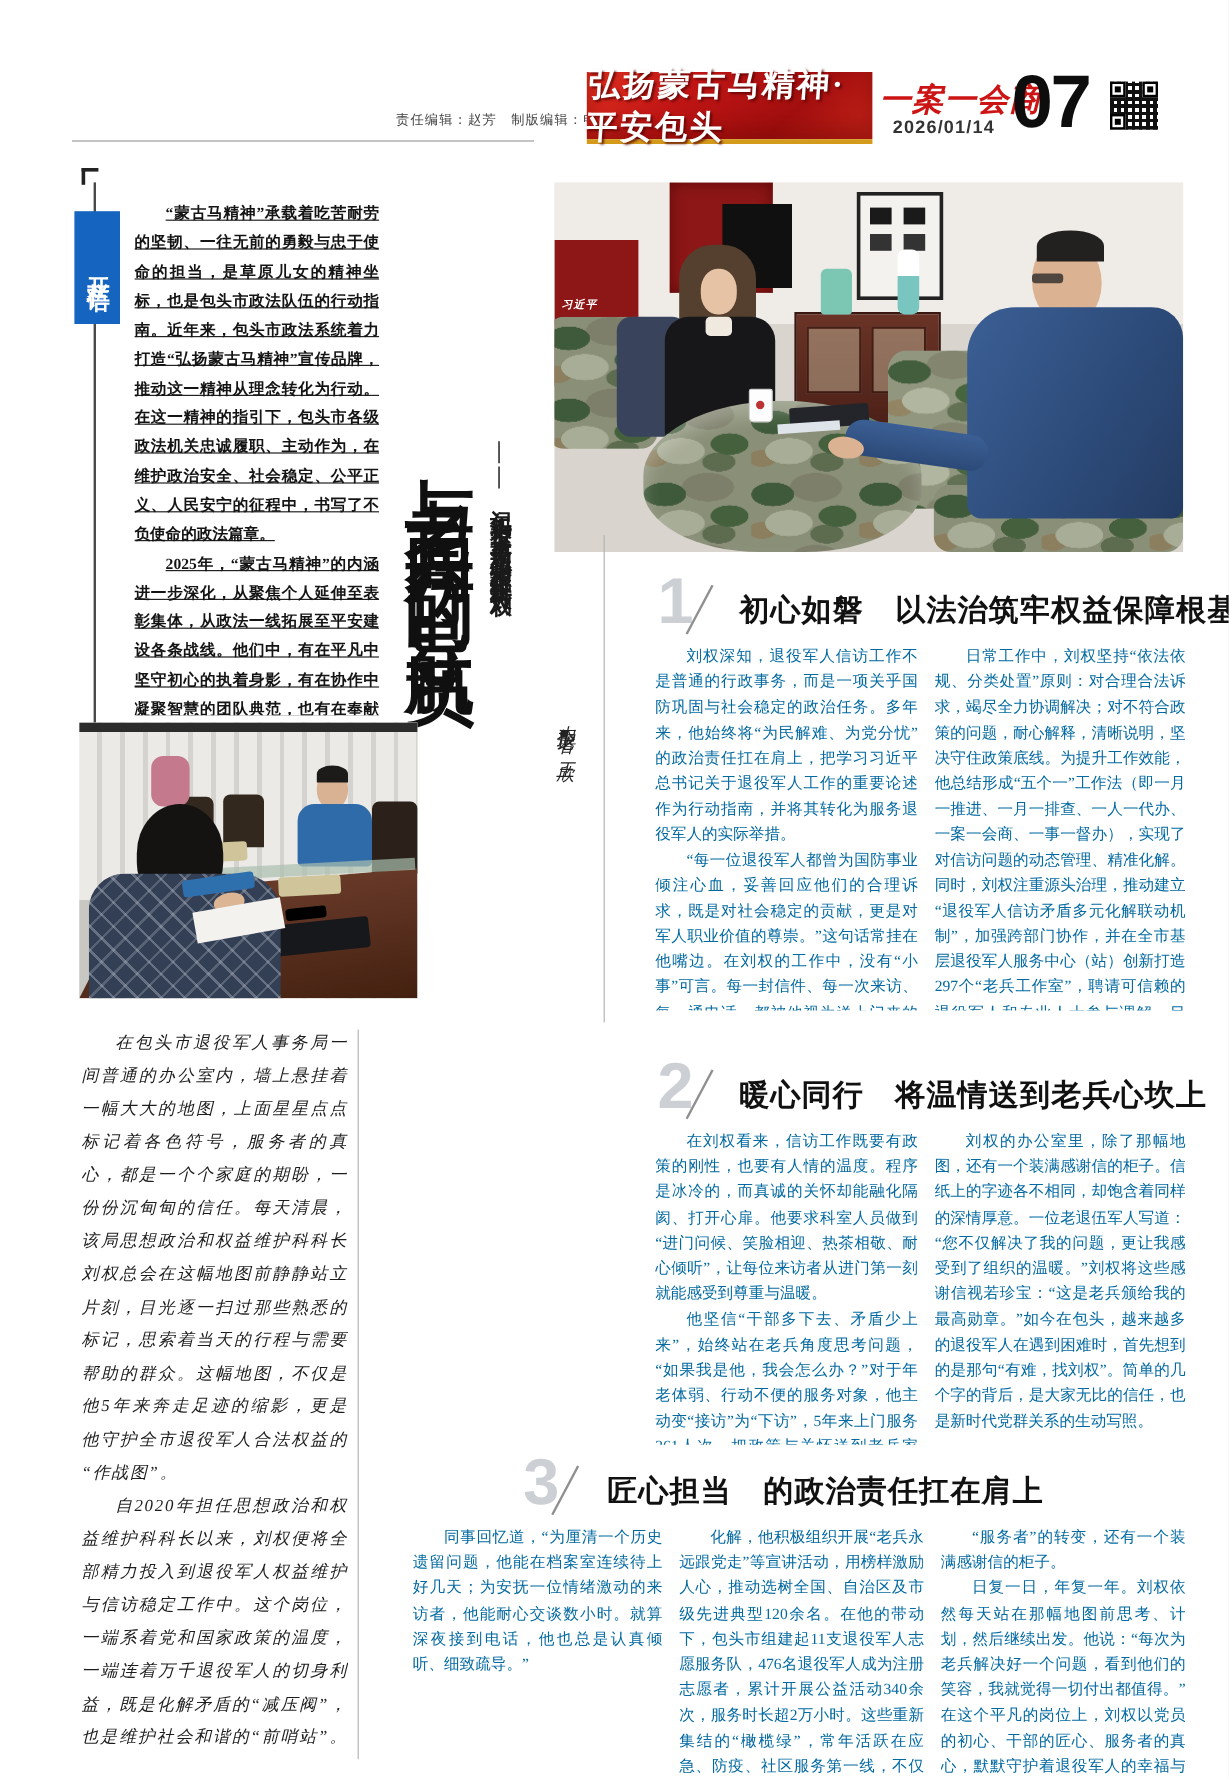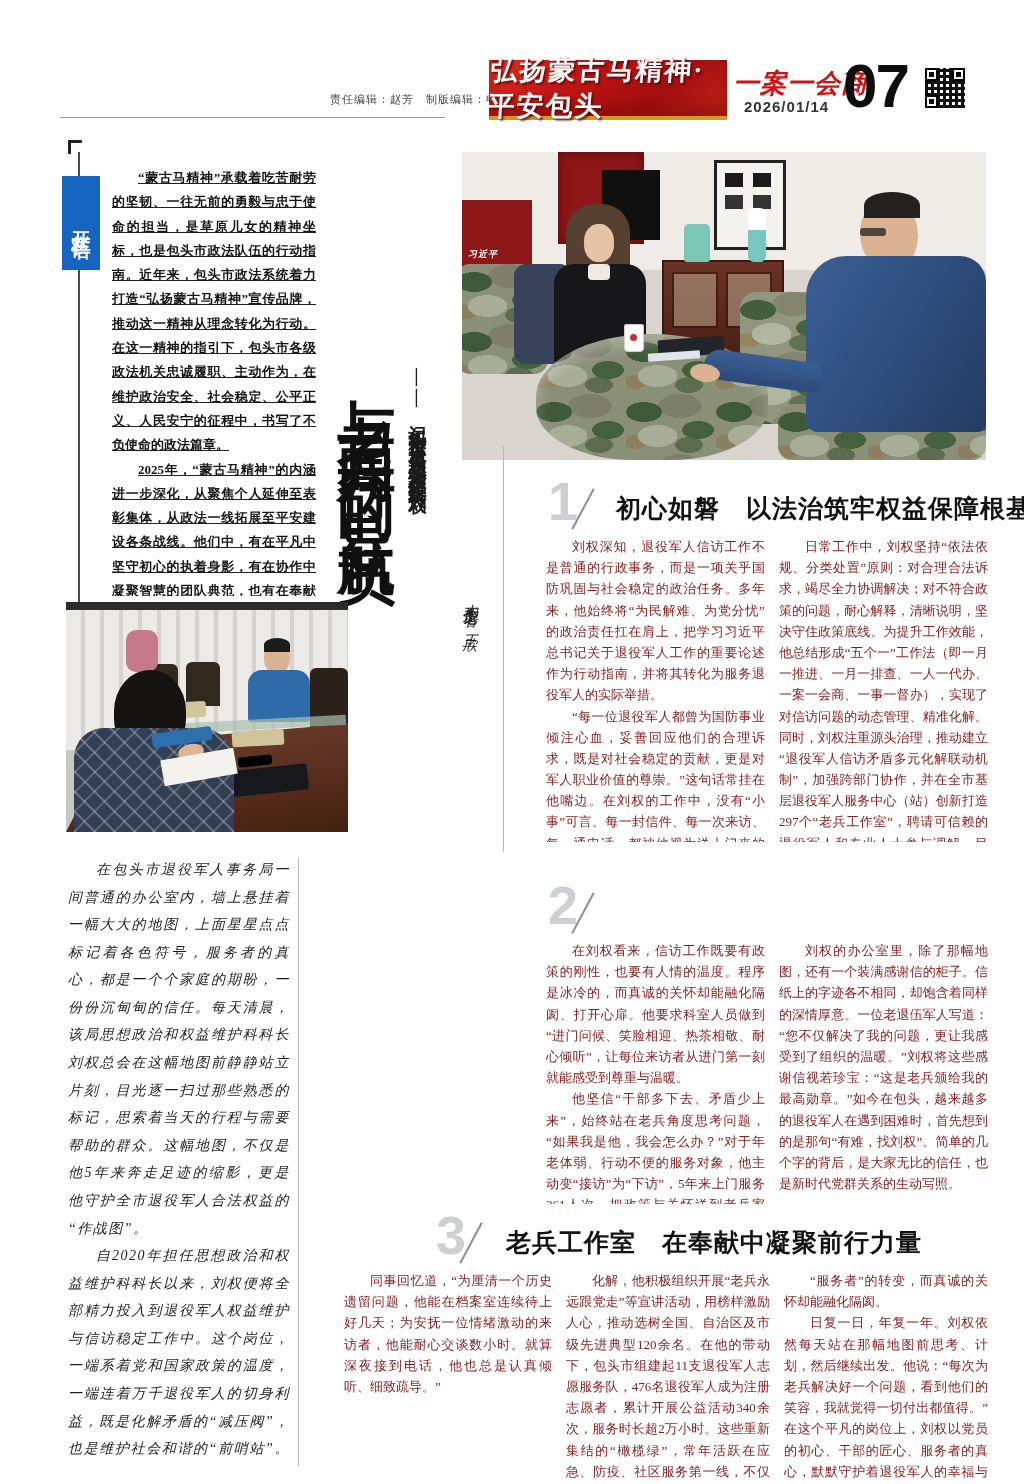--- a/index.html
+++ b/index.html
@@ -39,21 +39,21 @@
   .vbyline{writing-mode:vertical-rl;text-orientation:mixed;font-style:italic;font-size:15px;
            letter-spacing:3px;color:#222;}
   .vrule{width:1px;background:#b5b5b5;}
   
   .sec-num{font-family:"Liberation Sans",sans-serif;font-weight:900;font-size:54px;color:#ccd0d5;line-height:1;}
   .num-slash{display:inline-block;width:2px;height:46px;background:#8f8f8f;transform:rotate(28deg);
              margin-left:4px;vertical-align:-12px;}
   .sec-title{font-weight:900;font-size:25px;letter-spacing:1px;color:#111;white-space:nowrap;}
   .cols{display:flex;}
   .col{overflow:hidden;}
-  .col p{margin:0;text-indent:2em;text-align:justify;font-size:13px;line-height:1.63;color:#7f1d1d;}
+  .col p{margin:0;text-indent:2em;text-align:justify;font-size:13px;line-height:1.63;color:#0369a1;}
   
   .lede p{margin:0;text-indent:2em;text-align:justify;font-style:italic;font-size:14px;
           line-height:1.97;letter-spacing:1.5px;color:#1d1d1d;}
   
   .photo{overflow:hidden;background:#efece7;}
   .camo{background-color:#8a9078;background-image:
      radial-gradient(ellipse 18px 10px at 20% 30%,#3f5a3a 98%,transparent),
      radial-gradient(ellipse 22px 12px at 60% 20%,#7d7f6a 98%,transparent),
      radial-gradient(ellipse 16px 9px at 80% 60%,#44603c 98%,transparent),
      radial-gradient(ellipse 20px 11px at 35% 70%,#a8ad97 98%,transparent),
@@ -194,40 +194,41 @@
         <p>“每一位退役军人都曾为国防事业倾注心血，妥善回应他们的合理诉求，既是对社会稳定的贡献，更是对军人职业价值的尊崇。”这句话常挂在他嘴边。在刘权的工作中，没有“小事”可言。每一封信件、每一次来访、每一通电话，都被他视为送上门来的群众工作，必须认真对待、全力推动。5年来，他累计接待来访退役军人2000余批、3500多人次，接听咨询电话超万次，信访按期办结率达100%，群众满意度长期保持在98%以上。</p>
       </div>
     <div class="col" style="width:214px;height:306px;">
         <p>日常工作中，刘权坚持“依法依规、分类处置”原则：对合理合法诉求，竭尽全力协调解决；对不符合政策的问题，耐心解释，清晰说明，坚决守住政策底线。为提升工作效能，他总结形成“五个一”工作法（即一月一推进、一月一排查、一人一代办、一案一会商、一事一督办），实现了对信访问题的动态管理、精准化解。同时，刘权注重源头治理，推动建立“退役军人信访矛盾多元化解联动机制”，加强跨部门协作，并在全市基层退役军人服务中心（站）创新打造297个“老兵工作室”，聘请可信赖的退役军人和专业人士参与调解。目前，这些工作室已累计化解矛盾纠纷800余起，真正将风险隐患消除在萌芽、解决在基层。</p>
       </div>
   </div>
 
   <div class="abs" style="left:548px;top:878px;">
     <span class="sec-num">2</span><i class="num-slash"></i>
   </div>
+  <div class="abs sec-title" style="left:616px;top:896px;">暖心同行　将温情送到老兵心坎上</div>
   <div class="abs cols" style="left:546px;top:940px;width:442px;height:264px;gap:14px;">
     <div class="col" style="width:224px;height:264px;">
         <p>在刘权看来，信访工作既要有政策的刚性，也要有人情的温度。程序是冰冷的，而真诚的关怀却能融化隔阂、打开心扉。他要求科室人员做到“进门问候、笑脸相迎、热茶相敬、耐心倾听”，让每位来访者从进门第一刻就能感受到尊重与温暖。</p>
         <p>他坚信“干部多下去、矛盾少上来”，始终站在老兵角度思考问题，“如果我是他，我会怎么办？”对于年老体弱、行动不便的服务对象，他主动变“接访”为“下访”，5年来上门服务261人次，把政策与关怀送到老兵家中。他的手机通讯录和微信好友里，超过70%是退役军人；他组建和加入了30多个相关微信群，随时倾听他们的心声，及时回应疑难、疏导情绪。</p>
       </div>
     <div class="col" style="width:214px;height:264px;">
         <p>刘权的办公室里，除了那幅地图，还有一个装满感谢信的柜子。信纸上的字迹各不相同，却饱含着同样的深情厚意。一位老退伍军人写道：“您不仅解决了我的问题，更让我感受到了组织的温暖。”刘权将这些感谢信视若珍宝：“这是老兵颁给我的最高勋章。”如今在包头，越来越多的退役军人在遇到困难时，首先想到的是那句“有难，找刘权”。简单的几个字的背后，是大家无比的信任，也是新时代党群关系的生动写照。</p>
       </div>
   </div>
 
   <div class="abs" style="left:436px;top:1208px;">
     <span class="sec-num">3</span><i class="num-slash"></i>
   </div>
-  <div class="abs sec-title" style="left:506px;top:1226px;">老兵工作室　在奉献中凝聚前行力量</div>
+  <div class="abs sec-title" style="left:506px;top:1226px;">匠心担当　的政治责任扛在肩上</div>
   <div class="abs cols" style="left:344px;top:1270px;width:644px;height:212px;gap:14px;">
     <div class="col" style="width:210px;height:212px;">
         <p>同事回忆道，“为厘清一个历史遗留问题，他能在档案室连续待上好几天；为安抚一位情绪激动的来访者，他能耐心交谈数小时。就算深夜接到电话，他也总是认真倾听、细致疏导。”</p>
       </div>
     <div class="col" style="width:206px;height:212px;">
         <p>化解，他积极组织开展“老兵永远跟党走”等宣讲活动，用榜样激励人心，推动选树全国、自治区及市级先进典型120余名。在他的带动下，包头市组建起11支退役军人志愿服务队，476名退役军人成为注册志愿者，累计开展公益活动340余次，服务时长超2万小时。这些重新集结的“橄榄绿”，常年活跃在应急、防疫、社区服务第一线，不仅成为基层治理的重要力量，也在奉献中找到了新的人生价值，实现了从“被服务者”到</p>
       </div>
     <div class="col" style="width:206px;height:212px;">
-        <p>“服务者”的转变，而真诚的关怀却能融化隔阂。</p>
+        <p>“服务者”的转变，还有一个装满感谢信的柜子。</p>
         <p>日复一日，年复一年。刘权依然每天站在那幅地图前思考、计划，然后继续出发。他说：“每次为老兵解决好一个问题，看到他们的笑容，我就觉得一切付出都值得。”在这个平凡的岗位上，刘权以党员的初心、干部的匠心、服务者的真心，默默守护着退役军人的幸福与荣誉，也守护着社会的和谐与稳定。</p>
       </div>
   </div>
 
 </div>
 
 </body></html>

